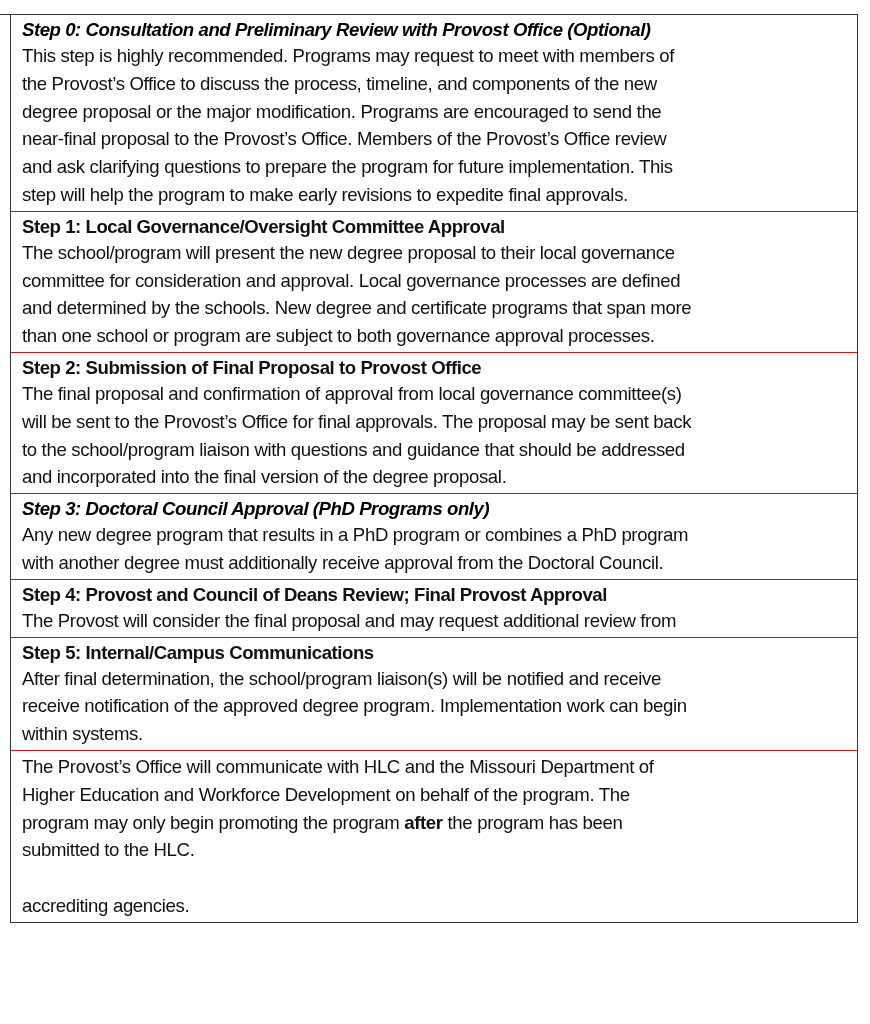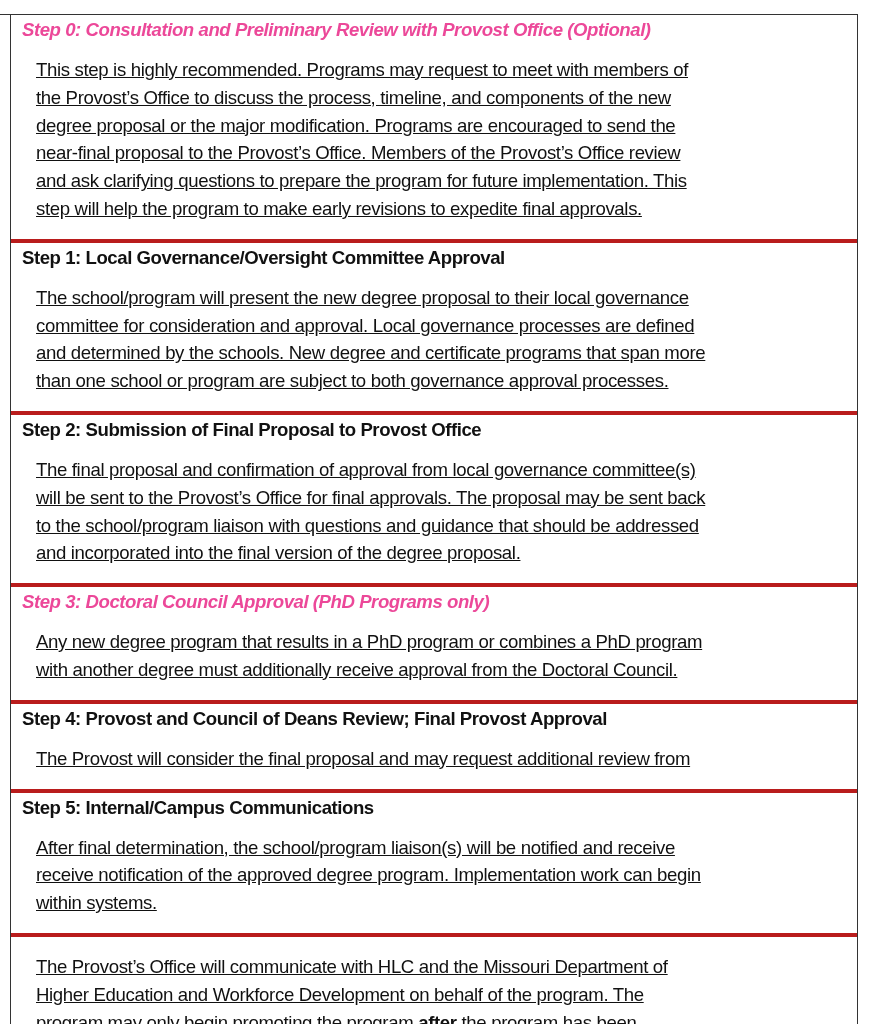--- a/index.html
+++ b/index.html
@@ -25,46 +25,45 @@
     }
     .steps-table {
       position: absolute;
       left: 10px;
       top: 14px;
       width: 848px;
       border: 1px solid #333333;
       box-sizing: border-box;
     }
     .step-row {
-      border-top: 4px solid #b91c1c;
+      border-top: 1px solid #b91c1c;
       padding: 2px 10px 2px 11px;
       box-sizing: border-box;
       overflow: hidden;
     }
     .step-row:first-child {
       border-top: none;
     }
     .step-heading {
       font-weight: bold;
       font-size: 18.6px;
       line-height: 25px;
       letter-spacing: -0.45px;
       white-space: nowrap;
       margin: 0;
     }
     .step-heading.optional {
-      color: #ec4899;
+      color: #000000;
       font-style: italic;
     }
     .step-body {
       font-size: 18.6px;
       line-height: 27.8px;
       letter-spacing: -0.35px;
-      margin: 14px;
-      text-decoration: underline;
+      margin: 0;
     }
     .step-body .line {
       display: block;
       white-space: nowrap;
     }
     .step-body .blank {
       display: block;
       height: 27.8px;
     }
     .bold {

